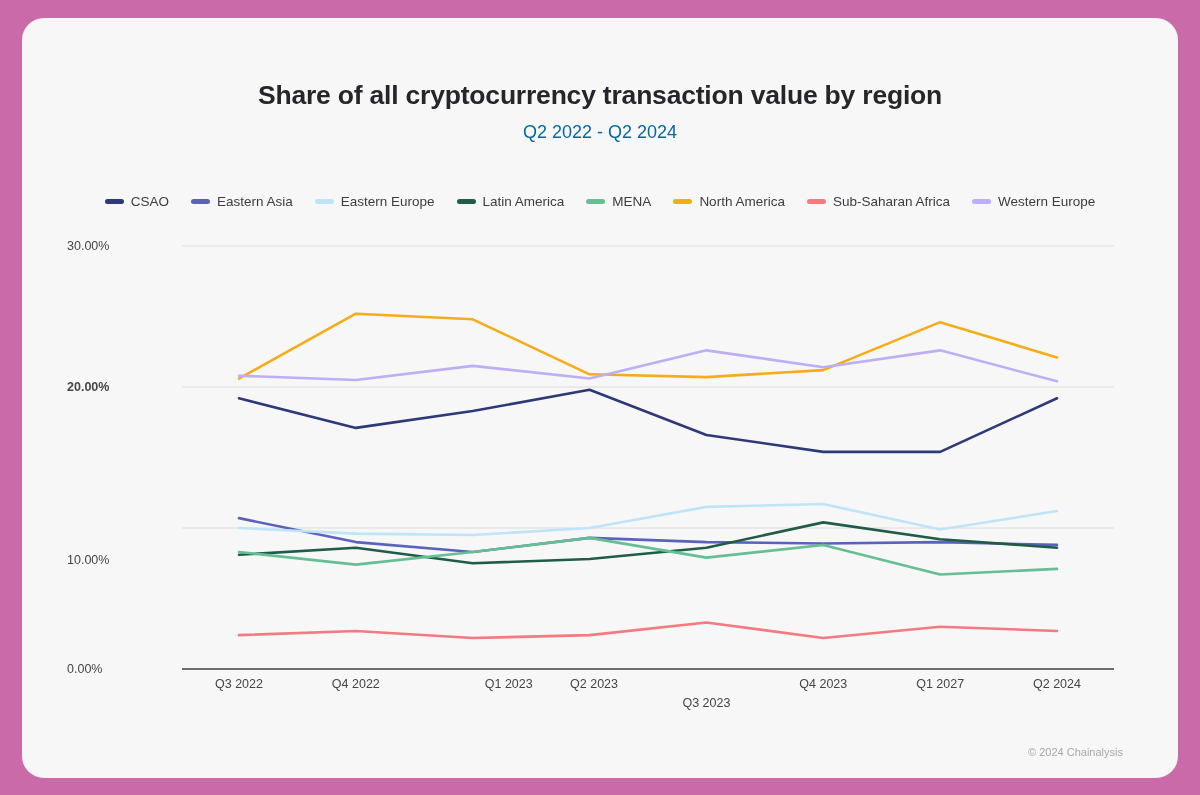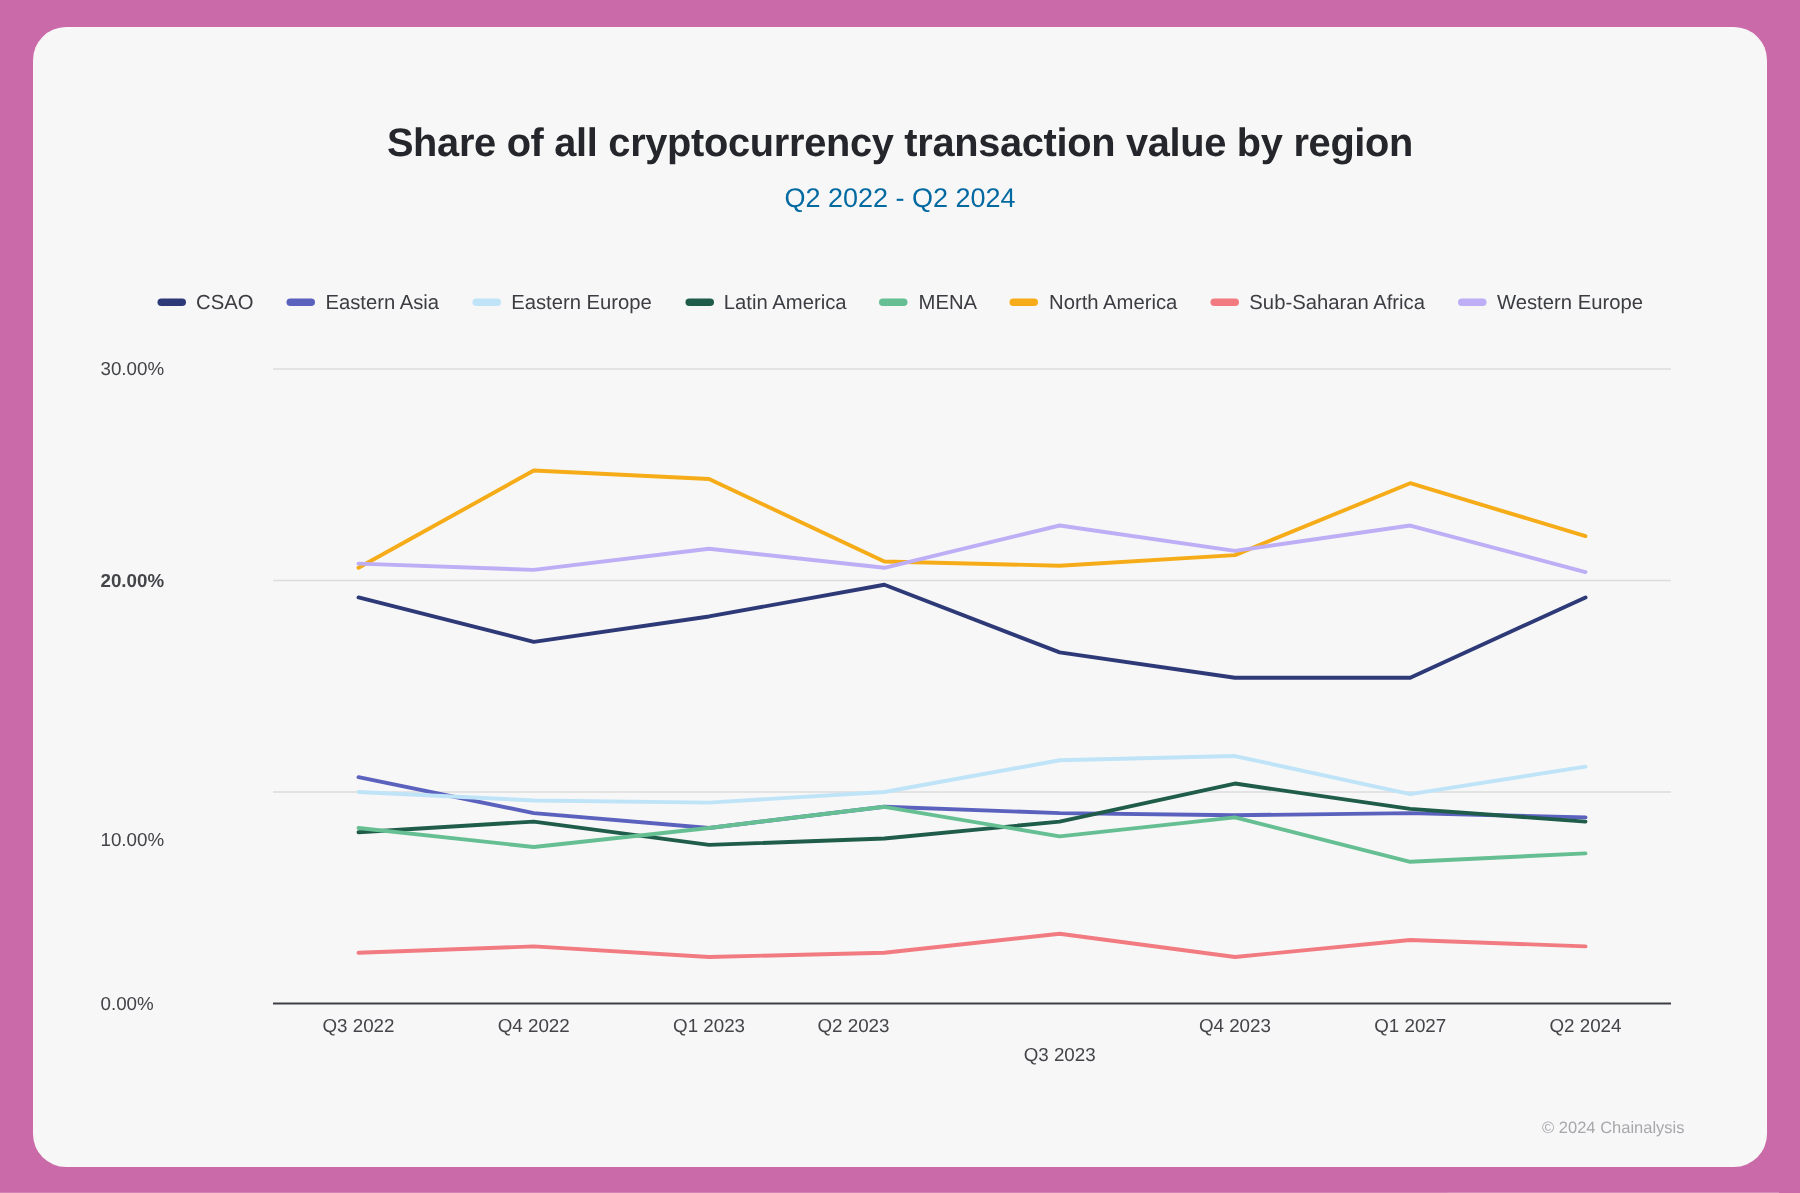--- a/index.html
+++ b/index.html
@@ -127,22 +127,22 @@
         <polyline points="217,357.71999999999997 333.85714285714283,361.95 450.71428571428567,347.85 567.5714285714286,360.53999999999996 684.4285714285713,332.34 801.2857142857143,349.26000000000005 918.1428571428571,332.34 1035,363.36" fill="none" stroke="#bdaef5" stroke-width="2.6" stroke-linejoin="round" stroke-linecap="round"></polyline>
       </svg>
 
     <div id="ticks">
         <div class="ytick-label" style="top: 651px; left: 45px; width: 105px;">0.00%</div>
         <div class="ytick-label" style="top: 510px; left: 45px; width: 105px; margin-top: 32px;">10.00%</div>
         <div class="ytick-label" style="top: 369px; left: 45px; width: 105px; font-weight: bold;">20.00%</div>
         <div class="ytick-label" style="top: 228px; left: 45px; width: 105px;">30.00%</div>
         <div class="xtick-label" style="left: 217px;">Q3 2022</div>
         <div class="xtick-label" style="left: 333.857px;">Q4 2022</div>
-        <div class="xtick-label" style="left: 450.714px;">Q1 2023</div>
-        <div class="xtick-label" style="left: 547px;">Q2 2023</div>
+        <div class="xtick-label" style="left: 450.714px; text-align: right;">Q1 2023</div>
+        <div class="xtick-label" style="left: 536px; text-align: right;">Q2 2023</div>
         <div class="xtick-label" style="left: 684.429px; margin-top: 19px;">Q3 2023</div>
         <div class="xtick-label" style="left: 801.286px;">Q4 2023</div>
         <div class="xtick-label" style="left: 918.143px;">Q1 2027</div>
         <div class="xtick-label" style="left: 1035px;">Q2 2024</div>
       </div>
 
     <div id="footer">© 2024 Chainalysis</div>
   </div>
 </div>
 

